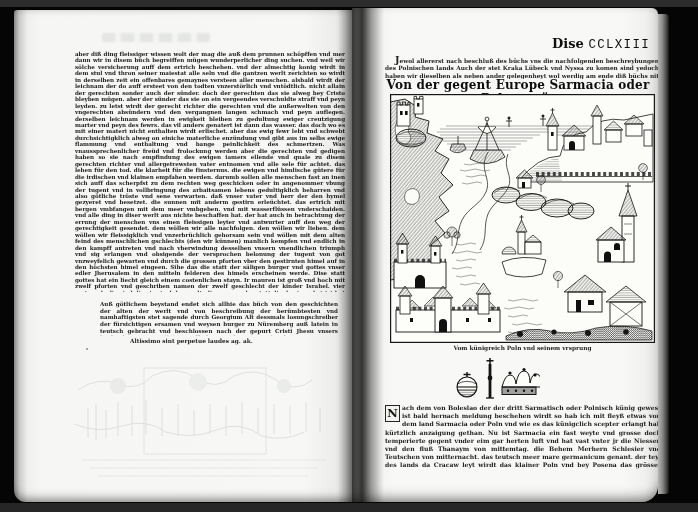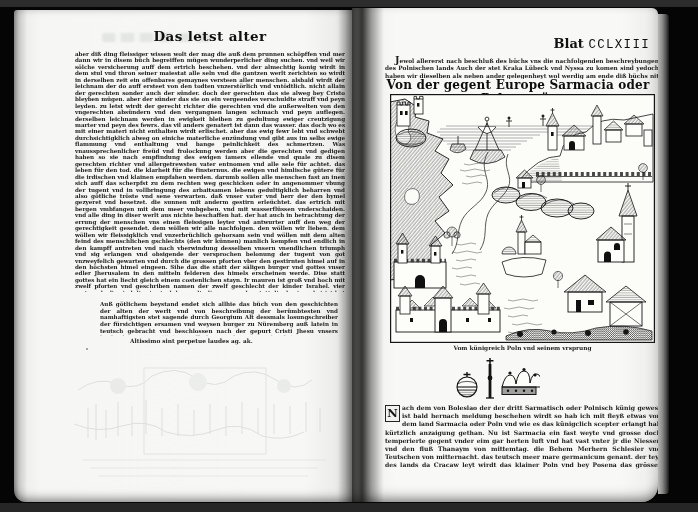--- a/index.html
+++ b/index.html
@@ -40,21 +40,20 @@
 </head>
 <body>
 
 <div class="stage">
 
   <div class="abs strip" style="left:0;top:0;width:698px;height:7px;"></div>
   <div class="abs strip" style="left:0;top:503px;width:698px;height:9px;background:#262626;"></div>
 
   <div class="page lpage" style="left:14px;top:10px;width:338px;height:492px;">
     <div class="abs ghosthead" style="left:88px;top:23px;width:108px;height:9px;"></div>
-    <div class="abs header1" style="left:60px;top:18px;width:272px;">Das letst alter</div>
     <div class="abs bodytext" style="left:61px;top:41px;width:270px;height:241px;">aber diß ding fleissiger wissen wolt der mag die auß dem prunnen schöpffen vnd mer dann wir in disem büch begreiffen mügen wunderperlicher ding suchen. vnd weil wir sölche versicherung auff dem ertrich beschehen. vnd der almechtig konig wirdt in dem stul vnd thron seiner maiestat alle seln vnd die gantzen werlt zerichten so wirdt in derselben zeit ein offenbares gemaynes versteen aller menschen. alsbald wirdt der leichnam der do auff ersteet von den todten vnzerstörlich vnd vntödtlich. nicht allain der gerechten sonder auch der sünder. doch der gerechten das sie alweg bey Cristo bleyben mügen. aber der sünder das sie on ein vergeendes verschuldte straff vnd peyn leyden. zu letst wirdt der gerecht richter die gerechten vnd die außerwelten von den vngerechten absündern vnd den vergangnen langen schmach vnd peyn auflegen. derselben leichnam werden in ewigkeit bleiben zu gedultung ewiger creutzigung marter vnd peyn des fewrs. das vil anders genatert ist dann das wasser. das doch wo es mit einer materi nicht enthalten wirdt erlischet. aber das ewig fewr lebt vnd schwebt durchsichtigklich alweg on einiche materliche enzündung vnd gibt aus im selbs ewige flammung vnd enthaltung vnd bange peinlichkeit des schmertzen. Was vnaussprechenlicher freüd vnd frolockung werden aber die gerechten vnd gedigen haben so sie nach empfindung des ewigen iamers ellende vnd quale zu disem gerechten richter vnd allergetrewsten vater entnomen vnd alle sele für achtet. das leben für den tod. die klarheit für die finsternus. die ewigen vnd himlische gütere für die irdischen vnd klainen empfahen werden. darumb sollen alle menschen fast an inen sich auff das scherpfst zu dem rechten weg geschicken oder in angenommer vbung der tugent vnd in vollbringung des arbaitsamen lebens gedultigklich beharren vnd also götliche tröste vnd sene verwarten. daß vnser vater vnd herr der den hymel gezyeret vnd besetzet. die sunnen mit anderm gestirn erleüchtet. das ertrich mit bergen vmbfangen mit dem meer vmbgeben. vnd mit wasserflüssen vnderschaiden. vnd alle ding in diser werlt aus nichte beschaffen hat. der hat auch in betrachtung der errung der menschen vns einen fleissigen leyter vnd antwurter auff den weg der gerechtigkeit gesendet. dem wöllen wir alle nachfolgen. den wöllen wir lieben. dem wöllen wir fleissigklich vnd vnzerbrüchlich gehorsam sein vnd wöllen mit dem alten feind des menschlichen gschlechts (den wir künnen) manlich kempfen vnd endlich in den kampff antreten vnd nach vberwindung desselben vnsern vnendlichen triumph vnd sig erlangen vnd obsigende der versprochen belonung der tugent von got vnzweyfelich gewarten vnd durch die grossen pforten vber den gestirnten himel auf in den höchsten himel eingeen. Sihe das die statt der säligen burger vnd gottes vnser edler Jherusalem in den mitteln felderen des himels erscheinen werde. Dise statt gottes hat ein liecht gleich einem costenlichen stayn. Ir mauren ist groß vnd hoch mit zwelf pforten vnd geschriben namen der zwelf geschlecht der kinder Israhel. vier seyten als die sind die vier tayl der werlt. die mauren der statt die do vieregket ist hat zwelf grundfest vnd darin die zwelf namen der zwelf appostel. vnd die grundfest der mauren der statt sind mit allen köstlichen staynen gezyert. darumb weil wir in diß vnser war vaterland weiter eingeen so werden wir mit vnaussprechenlicher freüd iubel vnd frolockung durchgossen. in welchem vaterland wir entsprungen vnd darauß pilgrim sind. O wie werden wir frolocken so wir nach disem langen ausweg vnd geschehen ellend vnser freüdenreiches vaterland ewiger säligkeit glori vnd ere ansehen vnd sehen werden. darumb sollen wir bitten das der herr vns vnd allen den die diß leben verleyhe mit bewärtem von vns empfangnem glauben nach versönung jrer hinderlegten vnd besorgten sünd in der gerechtigkeit beharren vnd wider den bösen die in das ewig leben auf dem ersten gefunden vnd von ewiger schand vnnd peyn geledigt erworben durch Jhesum cristum vnsern herren. durch den sey got vater dem almechtigen mit dem heiligen geyst ewigs lob eer benedeyung preys klarheit weißheit gewalt krafft tugent vnd glori zu ewiger danksagung in die ewigkeit der ewigkeit Amen.</div>
     <div class="abs colophon" style="left:86px;top:291px;width:238px;height:35px;">Auß götlichem beystand endet sich allhie das büch von den geschichten der alten der werlt vnd von beschreibung der berümbtesten vnd namhaftigsten stet sagende durch Georgium Alt dessmals losungschreiber der fürsichtigen ersamen vnd weysen burger zu Nüremberg auß latein in teutsch gebracht vnd beschlossen nach der gepurt Cristi Jhesu vnsers heylands. M.cccc.xciij. iar am fünften tag des monats Octobris.</div>
     <div class="abs dedication" style="left:116px;top:328px;">Altissimo sint perpetue laudes ag. ak.</div>
     <div class="abs speck" style="left:72px;top:338px;width:2px;height:2px;"></div>
 
     <svg class="abs ghostart" style="left:44px;top:350px;" width="292" height="128" viewBox="0 0 292 128">
       <g stroke="#c6cac6" fill="none" stroke-width="1">
         <rect x="86" y="8" width="122" height="86" stroke="#d0d4d0"></rect>
         <path d="M20 30q20-14 40-6t34-8q24-12 44 2t38-2q22-10 42 4t36 0"></path>
         <path d="M16 64q24 10 48 2t44 6q26 8 50-2t46 6q22 6 42-4"></path>
@@ -62,21 +61,21 @@
         <circle cx="60" cy="26" r="8" fill="#dfe2df" stroke="none"></circle>
         <circle cx="140" cy="22" r="9" fill="#e3e6e3" stroke="none"></circle>
         <circle cx="226" cy="26" r="7" fill="#dfe2df" stroke="none"></circle>
         <path d="M24 100h244M32 108h228M40 116h210" stroke="#d7dad7"></path>
       </g>
     </svg>
   </div>
 
   <div class="page rpage" style="left:352px;top:8px;width:306px;height:494px;">
     <div class="abs folio" style="top:28px;right:8px;width:140px;">
-      <span>Blat</span>
+      <span>Dise</span>
       <span class="num">CCLXIII</span>
     </div>
 
     <div class="abs introtext" style="left:33px;top:48px;width:274px;height:23px;">
       <span class="initJ">J</span><span>ewol allererst nach beschluß des büchs vns die nachfolgenden beschreybungen des Polnischen lands Auch der stet Kraka Lübeck vnd Nyssa zu komen sind yedoch haben wir dieselben als neben ander gelegenheyt wol werdig am ende diß büchs nit vnbegriffen lassen wöllen.</span>
     </div>
 
     <div class="abs sechead" style="left:33px;top:70px;width:266px;">Von der gegent Europe Sarmacia oder Poln genät</div>
 
     <svg class="abs" style="left:38px;top:86px;" width="265" height="249" viewBox="0 0 265 249" aria-label="Woodcut landscape of Sarmacia (Poland): rocky cliffs with castles, walled cities, churches with spires, winding rivers and sailing ships">

